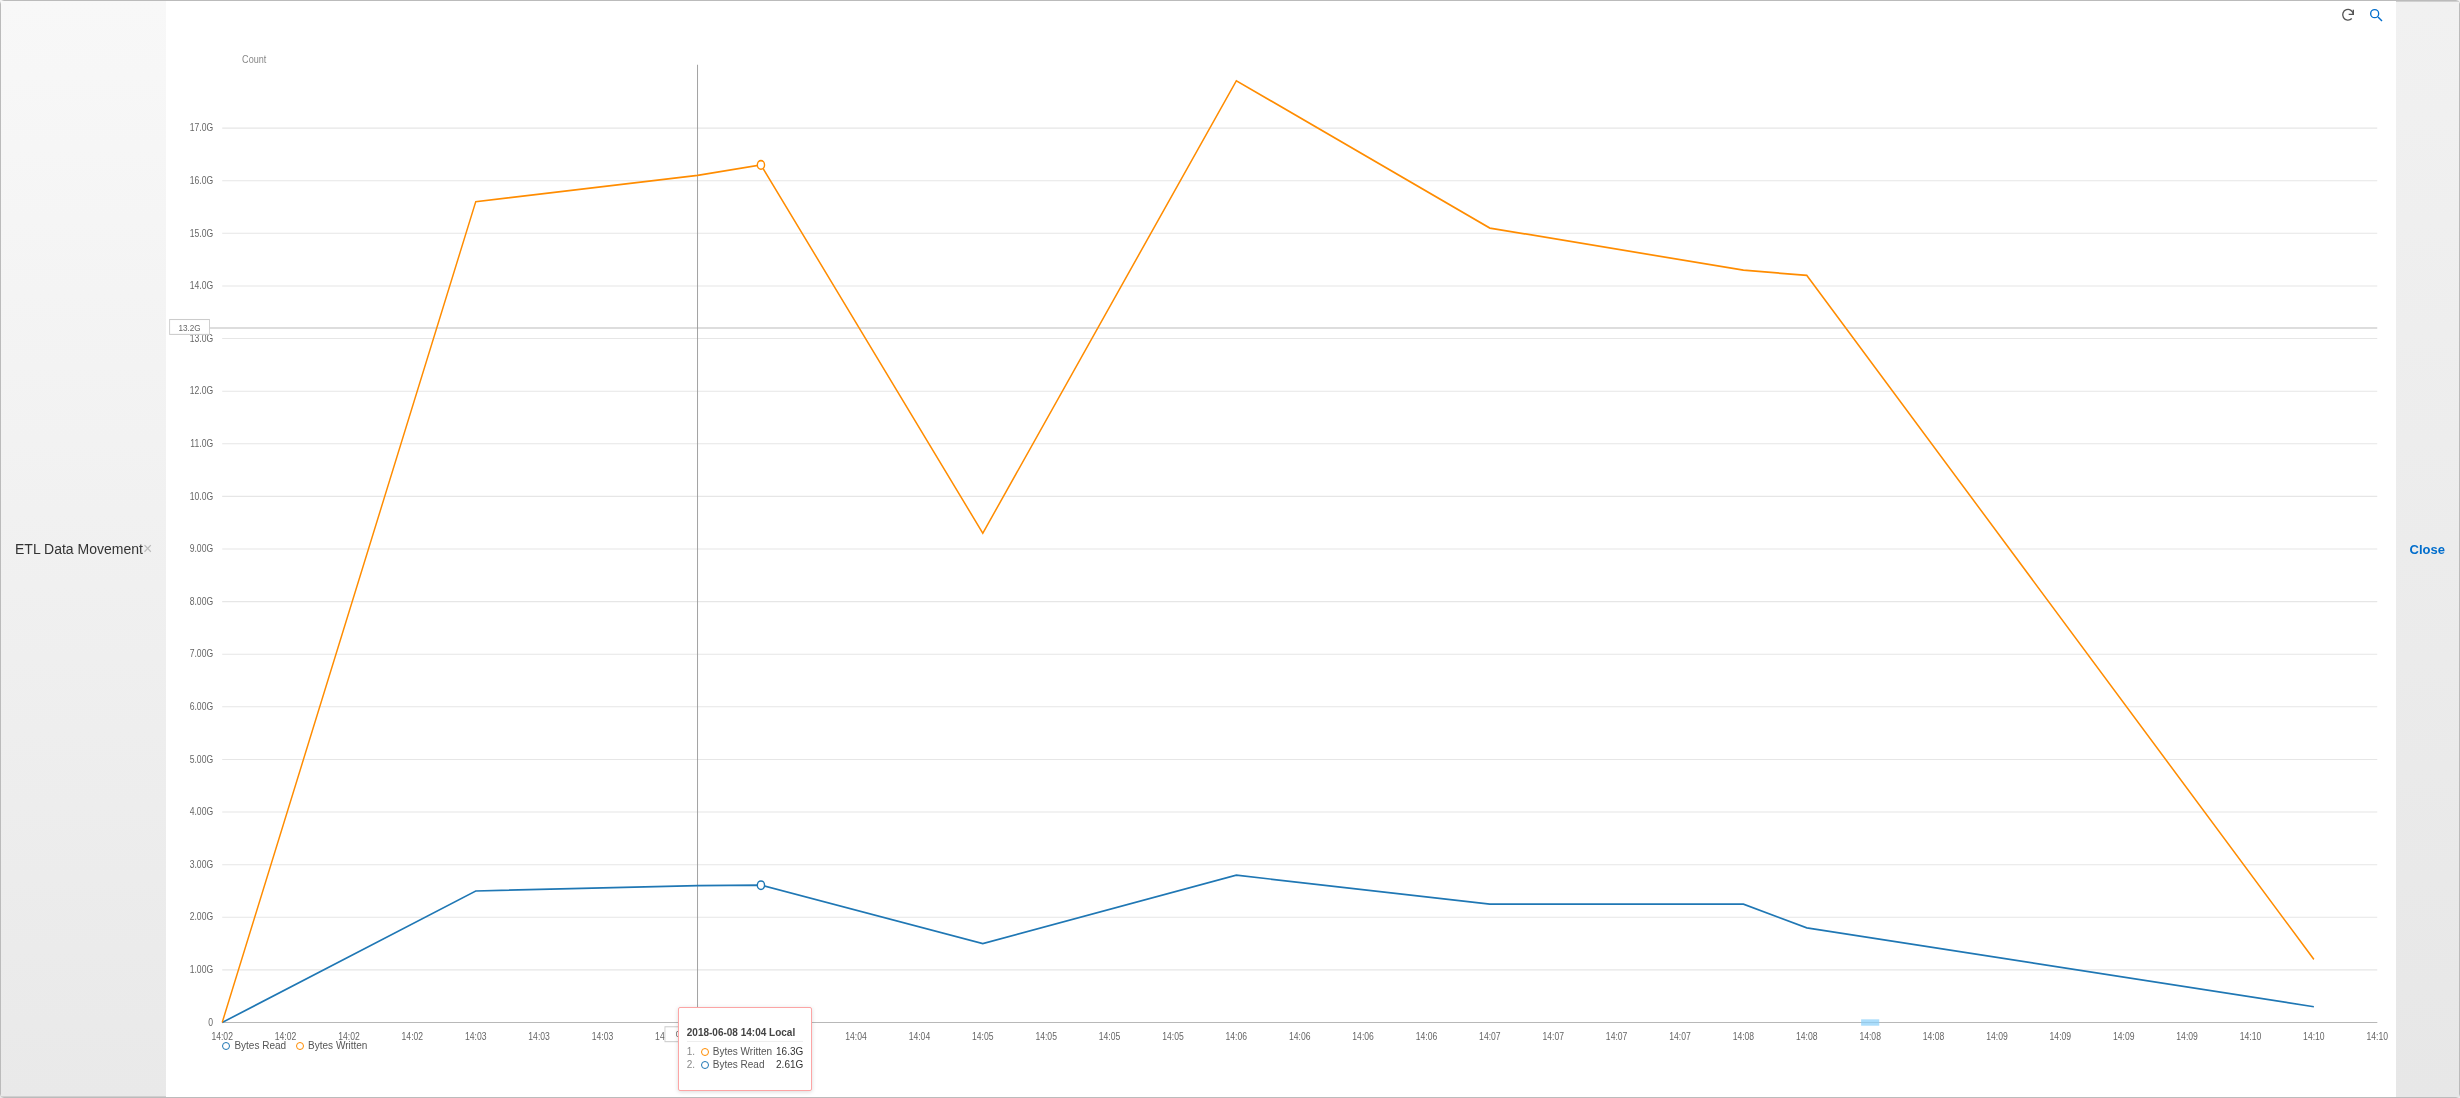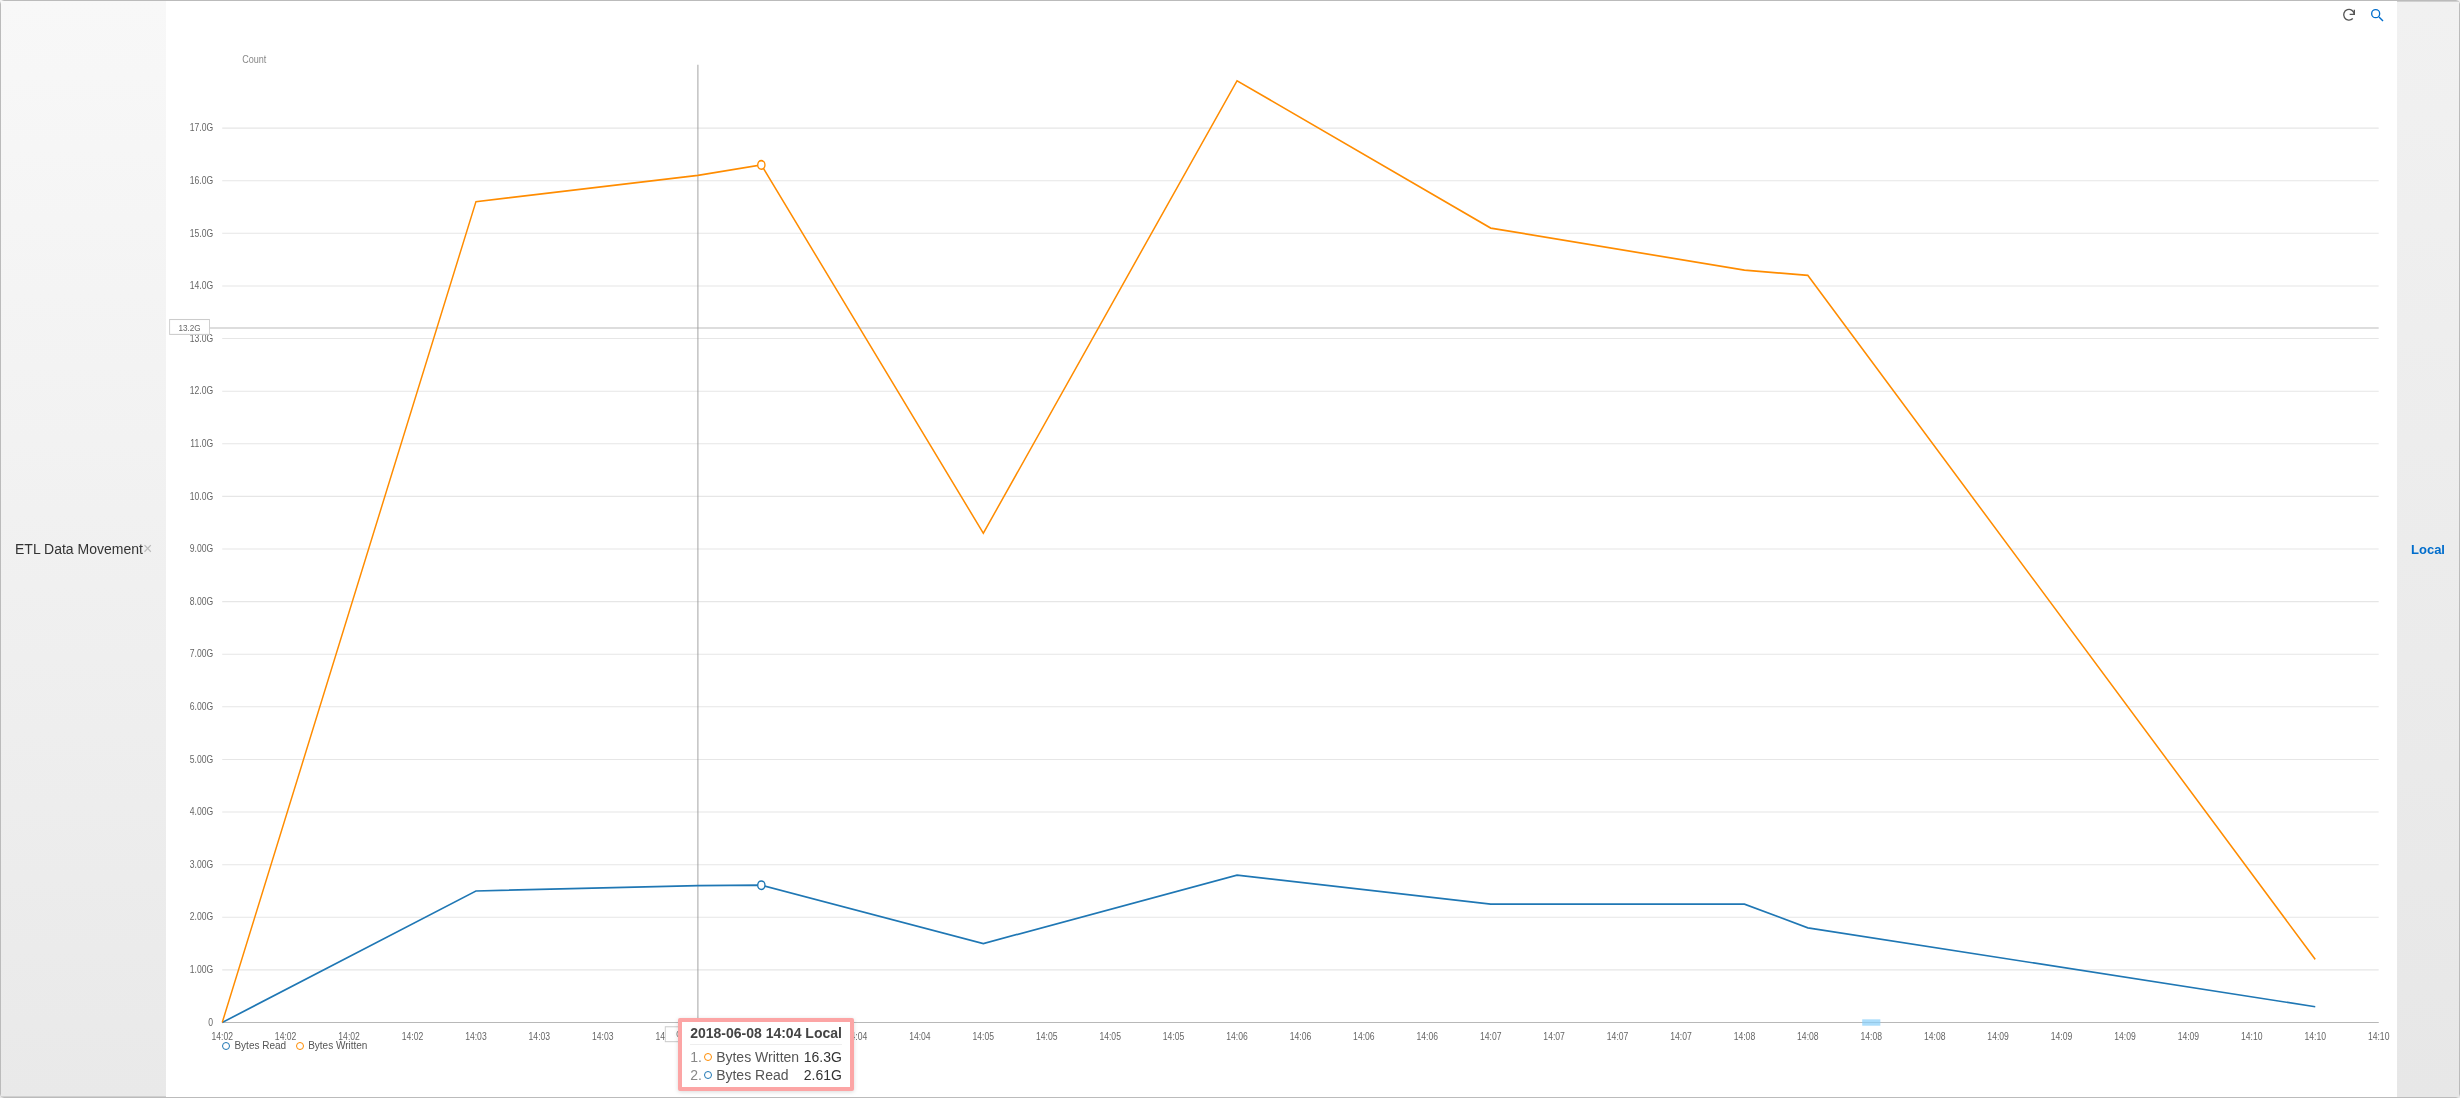--- a/index.html
+++ b/index.html
@@ -33,22 +33,22 @@
   .crosshair { stroke: #999; stroke-width: 1; }
   .xaxis-line { stroke: #b8b8b8; stroke-width: 1; }
   .tick-box { fill: #fff; stroke: #ccc; stroke-width: 1; }
   .x-cursor-band { fill: #87CEFA; opacity: 0.7; }
 
   .legend { position: absolute; font-size: 10px; color: #555; display: flex; gap: 10px; }
   .legend-item { display: flex; align-items: center; gap: 4px; }
   .legend-swatch { width: 8px; height: 8px; border-radius: 50%; background: #fff; border: 1.5px solid; }
 
   .tooltip {
-    position: absolute; background: #fff; border: 4px solid #fca5a5; border-radius: 2px;
-    box-shadow: 0 1px 4px rgba(0,0,0,0.15); padding: 3px 8px; font-size: 14px; min-width: 110px;
+    position: absolute; background: #fff; border: 1px solid #fca5a5; border-radius: 2px;
+    box-shadow: 0 1px 4px rgba(0,0,0,0.15); padding: 19px 8px; font-size: 10px; min-width: 110px;
   }
   .tooltip-title { font-weight: 600; color: #444; border-bottom: 1px solid #eee; padding-bottom: 3px; margin-bottom: 3px; }
   .tooltip-row { display: flex; align-items: center; gap: 4px; color: #555; padding: 1px 0; }
   .tooltip-row .idx { color: #888; width: 10px; }
   .tooltip-row .sw { width: 8px; height: 8px; border-radius: 50%; background:#fff; border:1.5px solid; }
   .tooltip-row .name { flex: 1; }
   .tooltip-row .val { font-weight: 400; color: #333; }
 
   .modal-footer {
     background: #efefef linear-gradient(to bottom, #f1f1f1, #e7e7e7);
@@ -190,15 +190,15 @@
             <span class="idx">2.</span>
             <span class="sw" style="border-color:#1F77B4"></span>
             <span class="name">Bytes Read</span>
             <span class="val">2.61G</span>
           </div>
         </div>
     </div>
   </div>
 
   <div class="modal-footer">
-    <button class="close-btn">Local</button>
+    <button class="close-btn">Close</button>
   </div>
 </div>
 
 </body></html>

